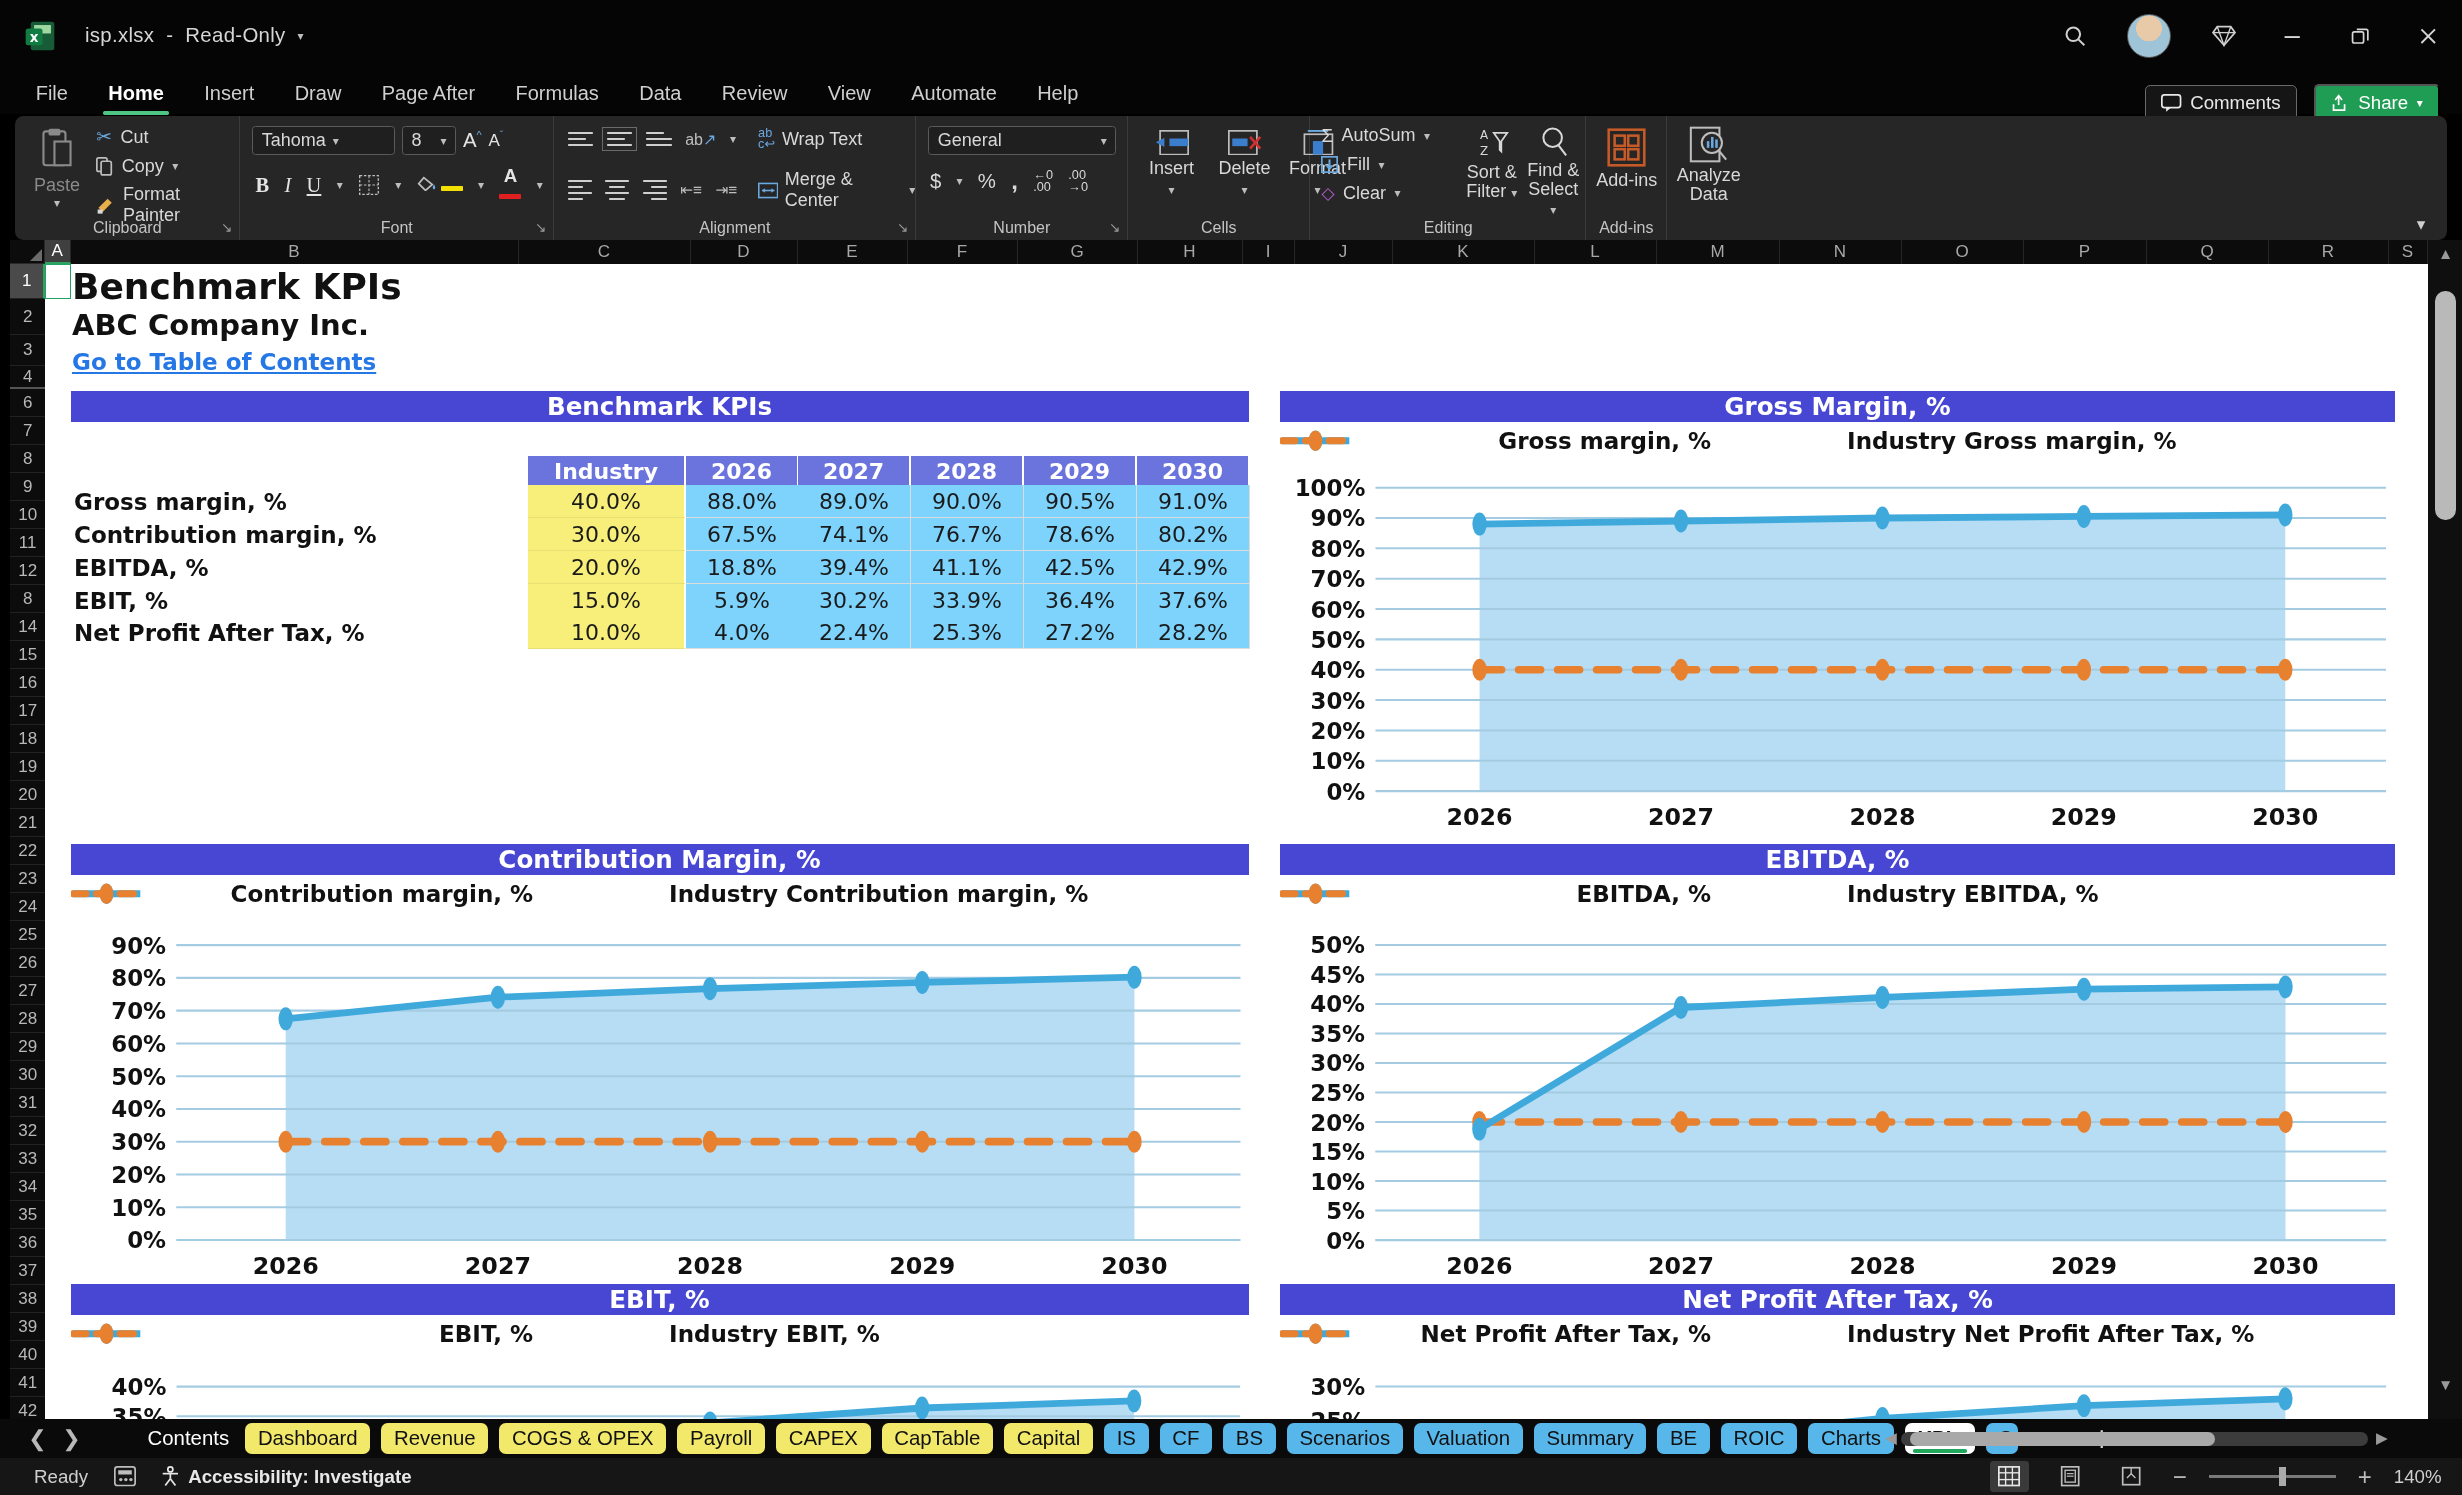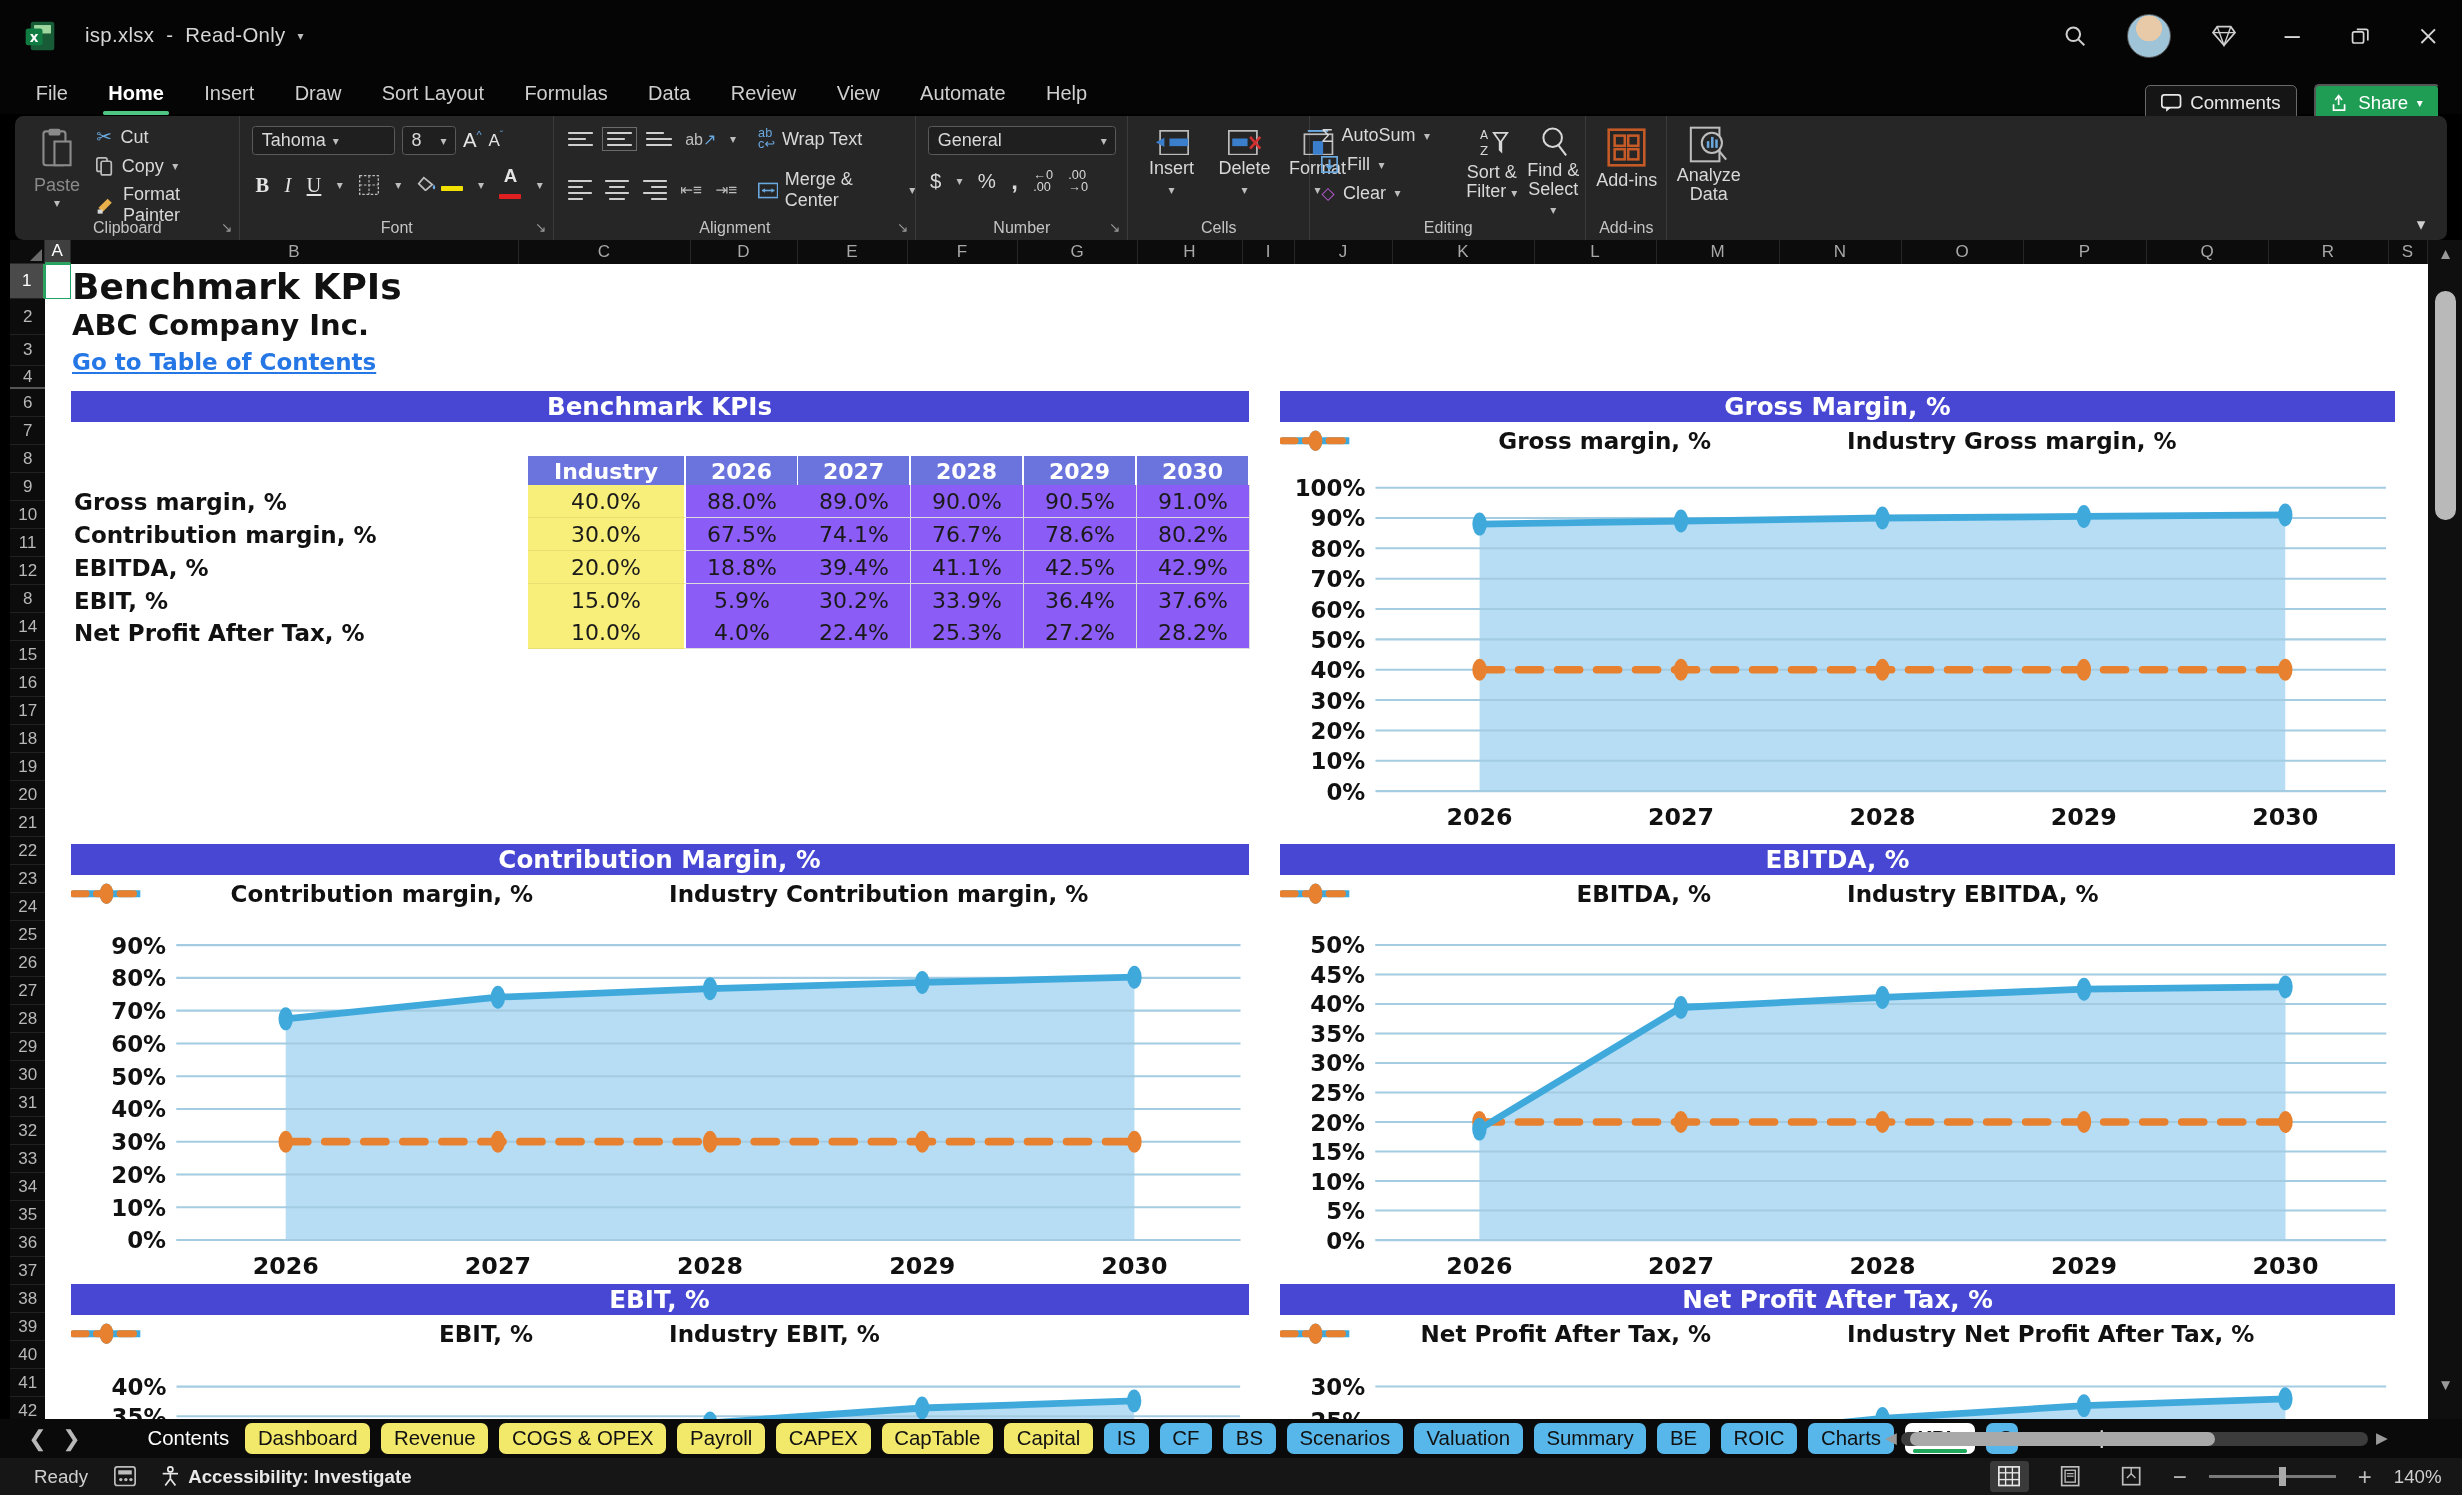--- a/index.html
+++ b/index.html
@@ -65,21 +65,21 @@
   .rowhead.hiddenafter{border-bottom:2.5px double #555}
   .canvas{position:absolute;left:45px;top:264px;width:2383px;height:1155px;background:#fff;overflow:hidden;font-family:"DejaVu Sans",sans-serif}
 
   
   .sheet-title{position:absolute;left:27px;top:1.7px;font-size:36px;font-weight:bold;color:#111}
   .sheet-company{position:absolute;left:27px;top:44px;font-size:29px;font-weight:bold;color:#111}
   .sheet-link{position:absolute;left:27px;top:85px;font-size:23px;font-weight:bold;color:var(--link);text-decoration:underline;cursor:pointer}
   .a1sel{position:absolute;left:0;top:0;width:25.5px;height:35px;border:1.7px solid #21a366}
   .bandtitle{position:absolute;height:31px;background:var(--accent-band);color:#fff;display:flex;align-items:center;justify-content:center;font-size:24.6px;font-weight:bold}
   .tbl-hdr-cell{position:absolute;background:var(--hdr-blue);color:#fff;font-weight:bold;font-size:22px;display:flex;align-items:center;justify-content:center;border-right:2.5px solid #fff}
-  .tbl-cell{position:absolute;font-size:22px;display:flex;align-items:center;justify-content:center;color:#1a1a1a;background:#8b5cf6;border-right:0.8px solid #dcdcdc;border-bottom:0.8px solid #dcdcdc}
+  .tbl-cell{position:absolute;font-size:22px;display:flex;align-items:center;justify-content:center;color:#1a1a1a;background:#7dd3fc;border-right:0.8px solid #dcdcdc;border-bottom:0.8px solid #dcdcdc}
   .tbl-cell.ind{background:var(--ind-yellow);border-right:2.5px solid #fff;border-bottom:0.8px solid rgba(0,0,0,.06)}
   .tbl-rowlabel{position:absolute;font-size:23px;font-weight:bold;color:#111;display:flex;align-items:center}
 
   
   .chart{position:absolute;overflow:hidden}
   .chart .bandtitle{left:0;right:0;top:0}
   .chart-legend{position:absolute;top:37px;left:0;right:0;display:flex;justify-content:center;gap:136px;align-items:center;z-index:2}
   .leg-item{display:flex;align-items:center;gap:10.2px}
   .leg-item span{font-size:23px;font-weight:bold;color:#111}
   .chart svg{position:absolute;left:0;top:0}
@@ -166,21 +166,21 @@
     </span>
   </div>
 </div>
 
 <div class="menubar">
   <span id="menu-root" style="display:flex;gap:37px;align-items:center">
       <span class="menuitem">File</span>
       <span class="menuitem active">Home</span>
       <span class="menuitem">Insert</span>
       <span class="menuitem">Draw</span>
-      <span class="menuitem">Sort Layout</span>
+      <span class="menuitem">Page After</span>
       <span class="menuitem">Formulas</span>
       <span class="menuitem">Data</span>
       <span class="menuitem">Review</span>
       <span class="menuitem">View</span>
       <span class="menuitem">Automate</span>
       <span class="menuitem">Help</span>
     </span>
   <div class="mb-right">
     <button class="comments-btn">
       <svg width="20.4" height="18.7" viewBox="0 0 24 22">

